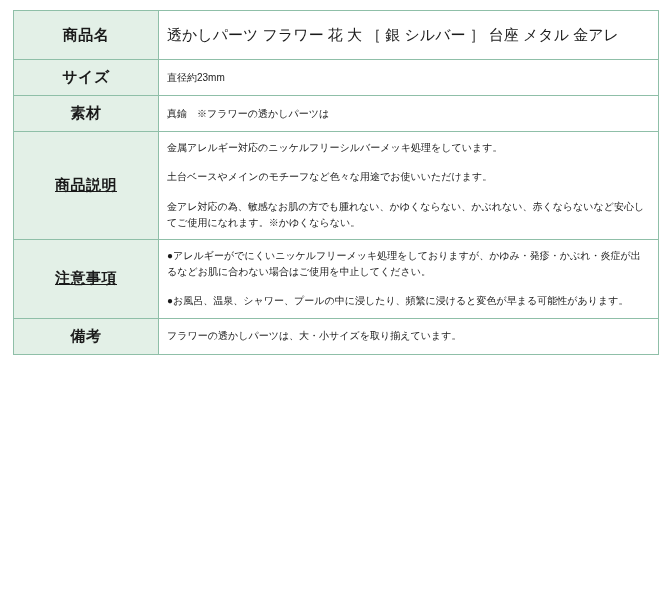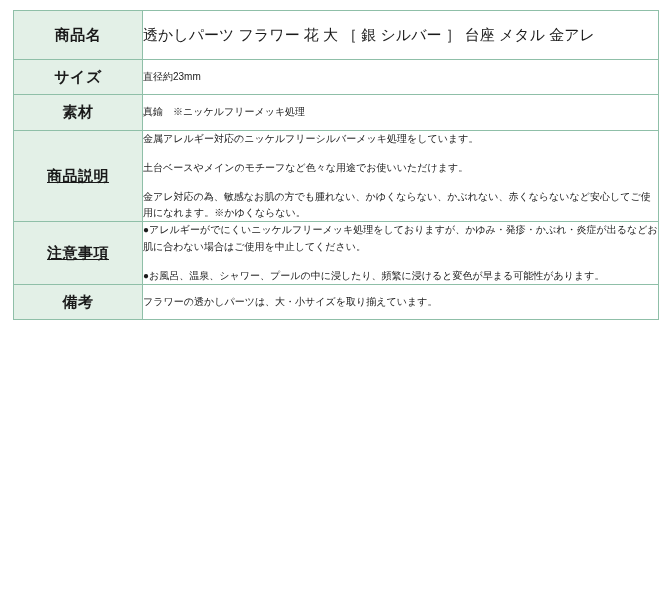--- a/index.html
+++ b/index.html
@@ -16,21 +16,21 @@
   .spec-table {
     width: 646px;
     margin: 10px auto 0 auto;
     border-collapse: collapse;
     table-layout: fixed;
     border: 1px solid #8fbfa8;
   }
   .spec-table td {
     border: 1px solid #8fbfa8;
     vertical-align: middle;
-    padding: 0;
+    padding: 8px;
   }
   .label-cell {
     width: 128px;
     background: #e3f0e7;
     text-align: center;
     font-weight: bold;
     font-size: 15px;
     color: #1a1a1a;
     letter-spacing: 0.5px;
     padding: 10px 4px;
@@ -75,21 +75,21 @@
     </tr>
     <tr>
       <td class="label-cell">サイズ</td>
       <td class="value-cell single">
         <p>直径約23mm</p>
       </td>
     </tr>
     <tr>
       <td class="label-cell">素材</td>
       <td class="value-cell single">
-        <p>真鍮　※ニッケルフリーメッキ処理</p>
+        <p>真鍮　※フラワーの透かしパーツは</p>
       </td>
     </tr>
     <tr>
       <td class="label-cell tall-label">商品説明</td>
       <td class="value-cell">
         <p>金属アレルギー対応のニッケルフリーシルバーメッキ処理をしています。</p>
         <p>土台ベースやメインのモチーフなど色々な用途でお使いいただけます。</p>
         <p>金アレ対応の為、敏感なお肌の方でも腫れない、かゆくならない、かぶれない、赤くならないなど安心してご使用になれます。※かゆくならない。</p>
       </td>
     </tr>

